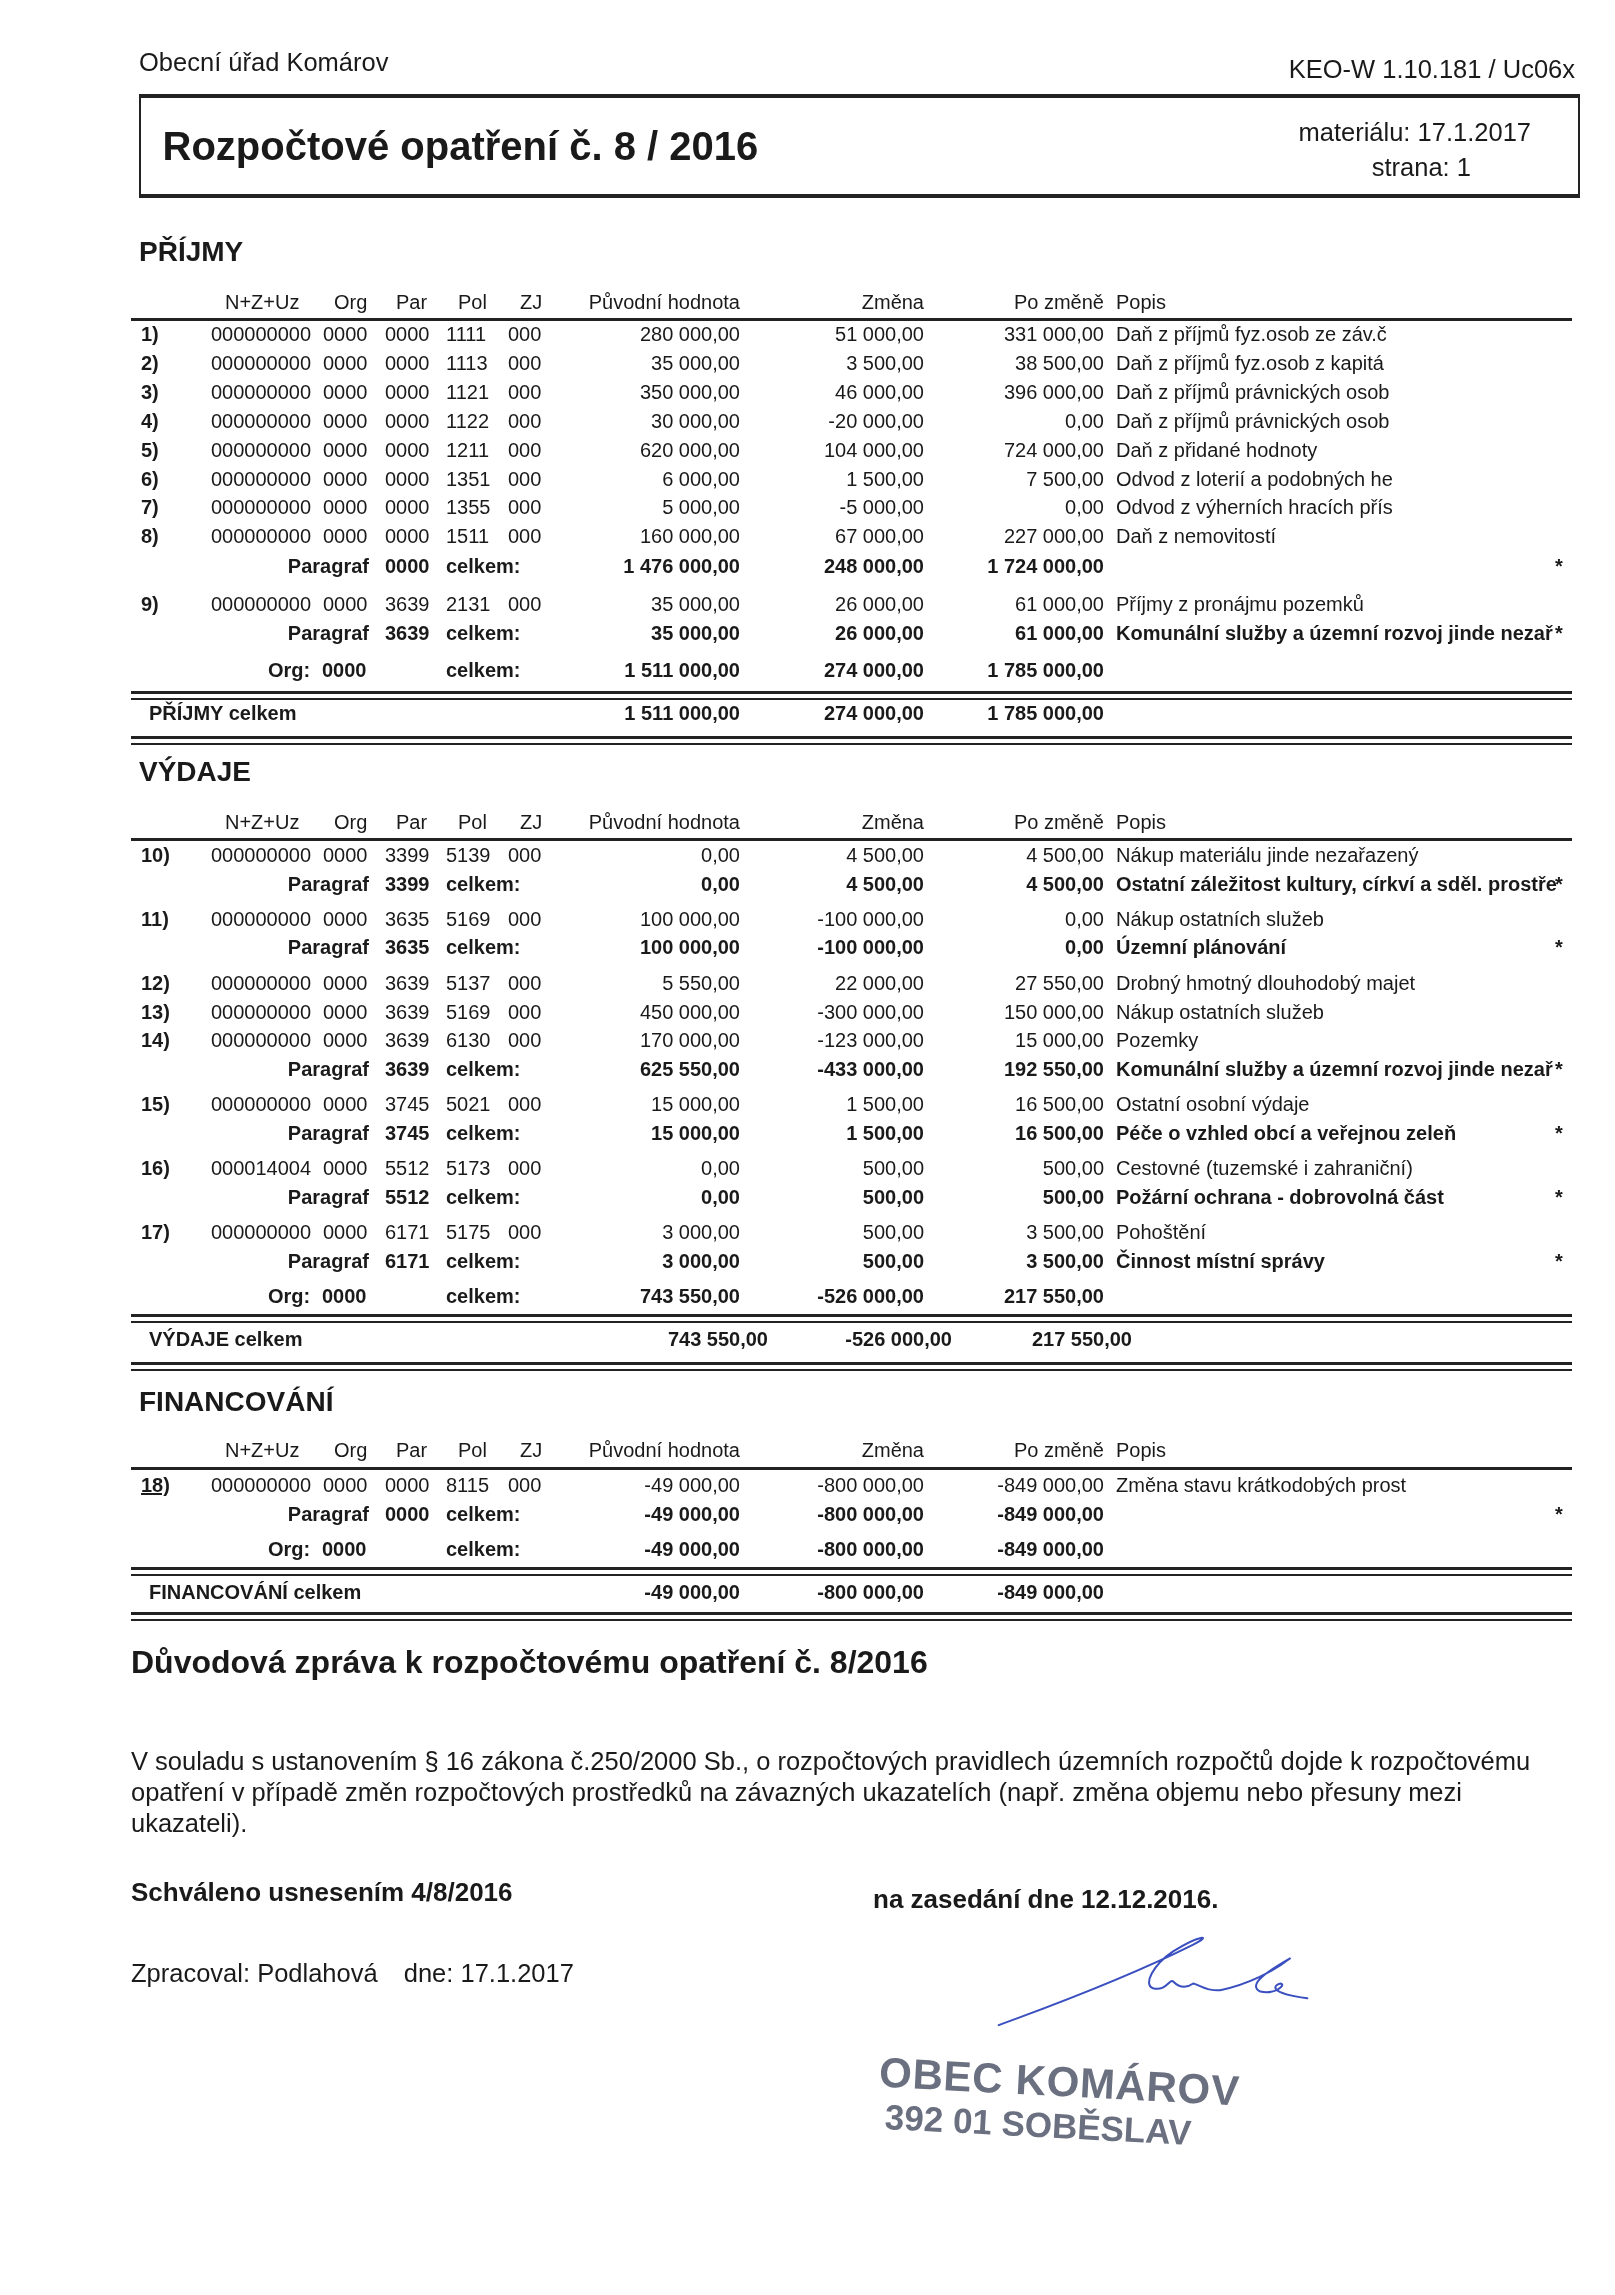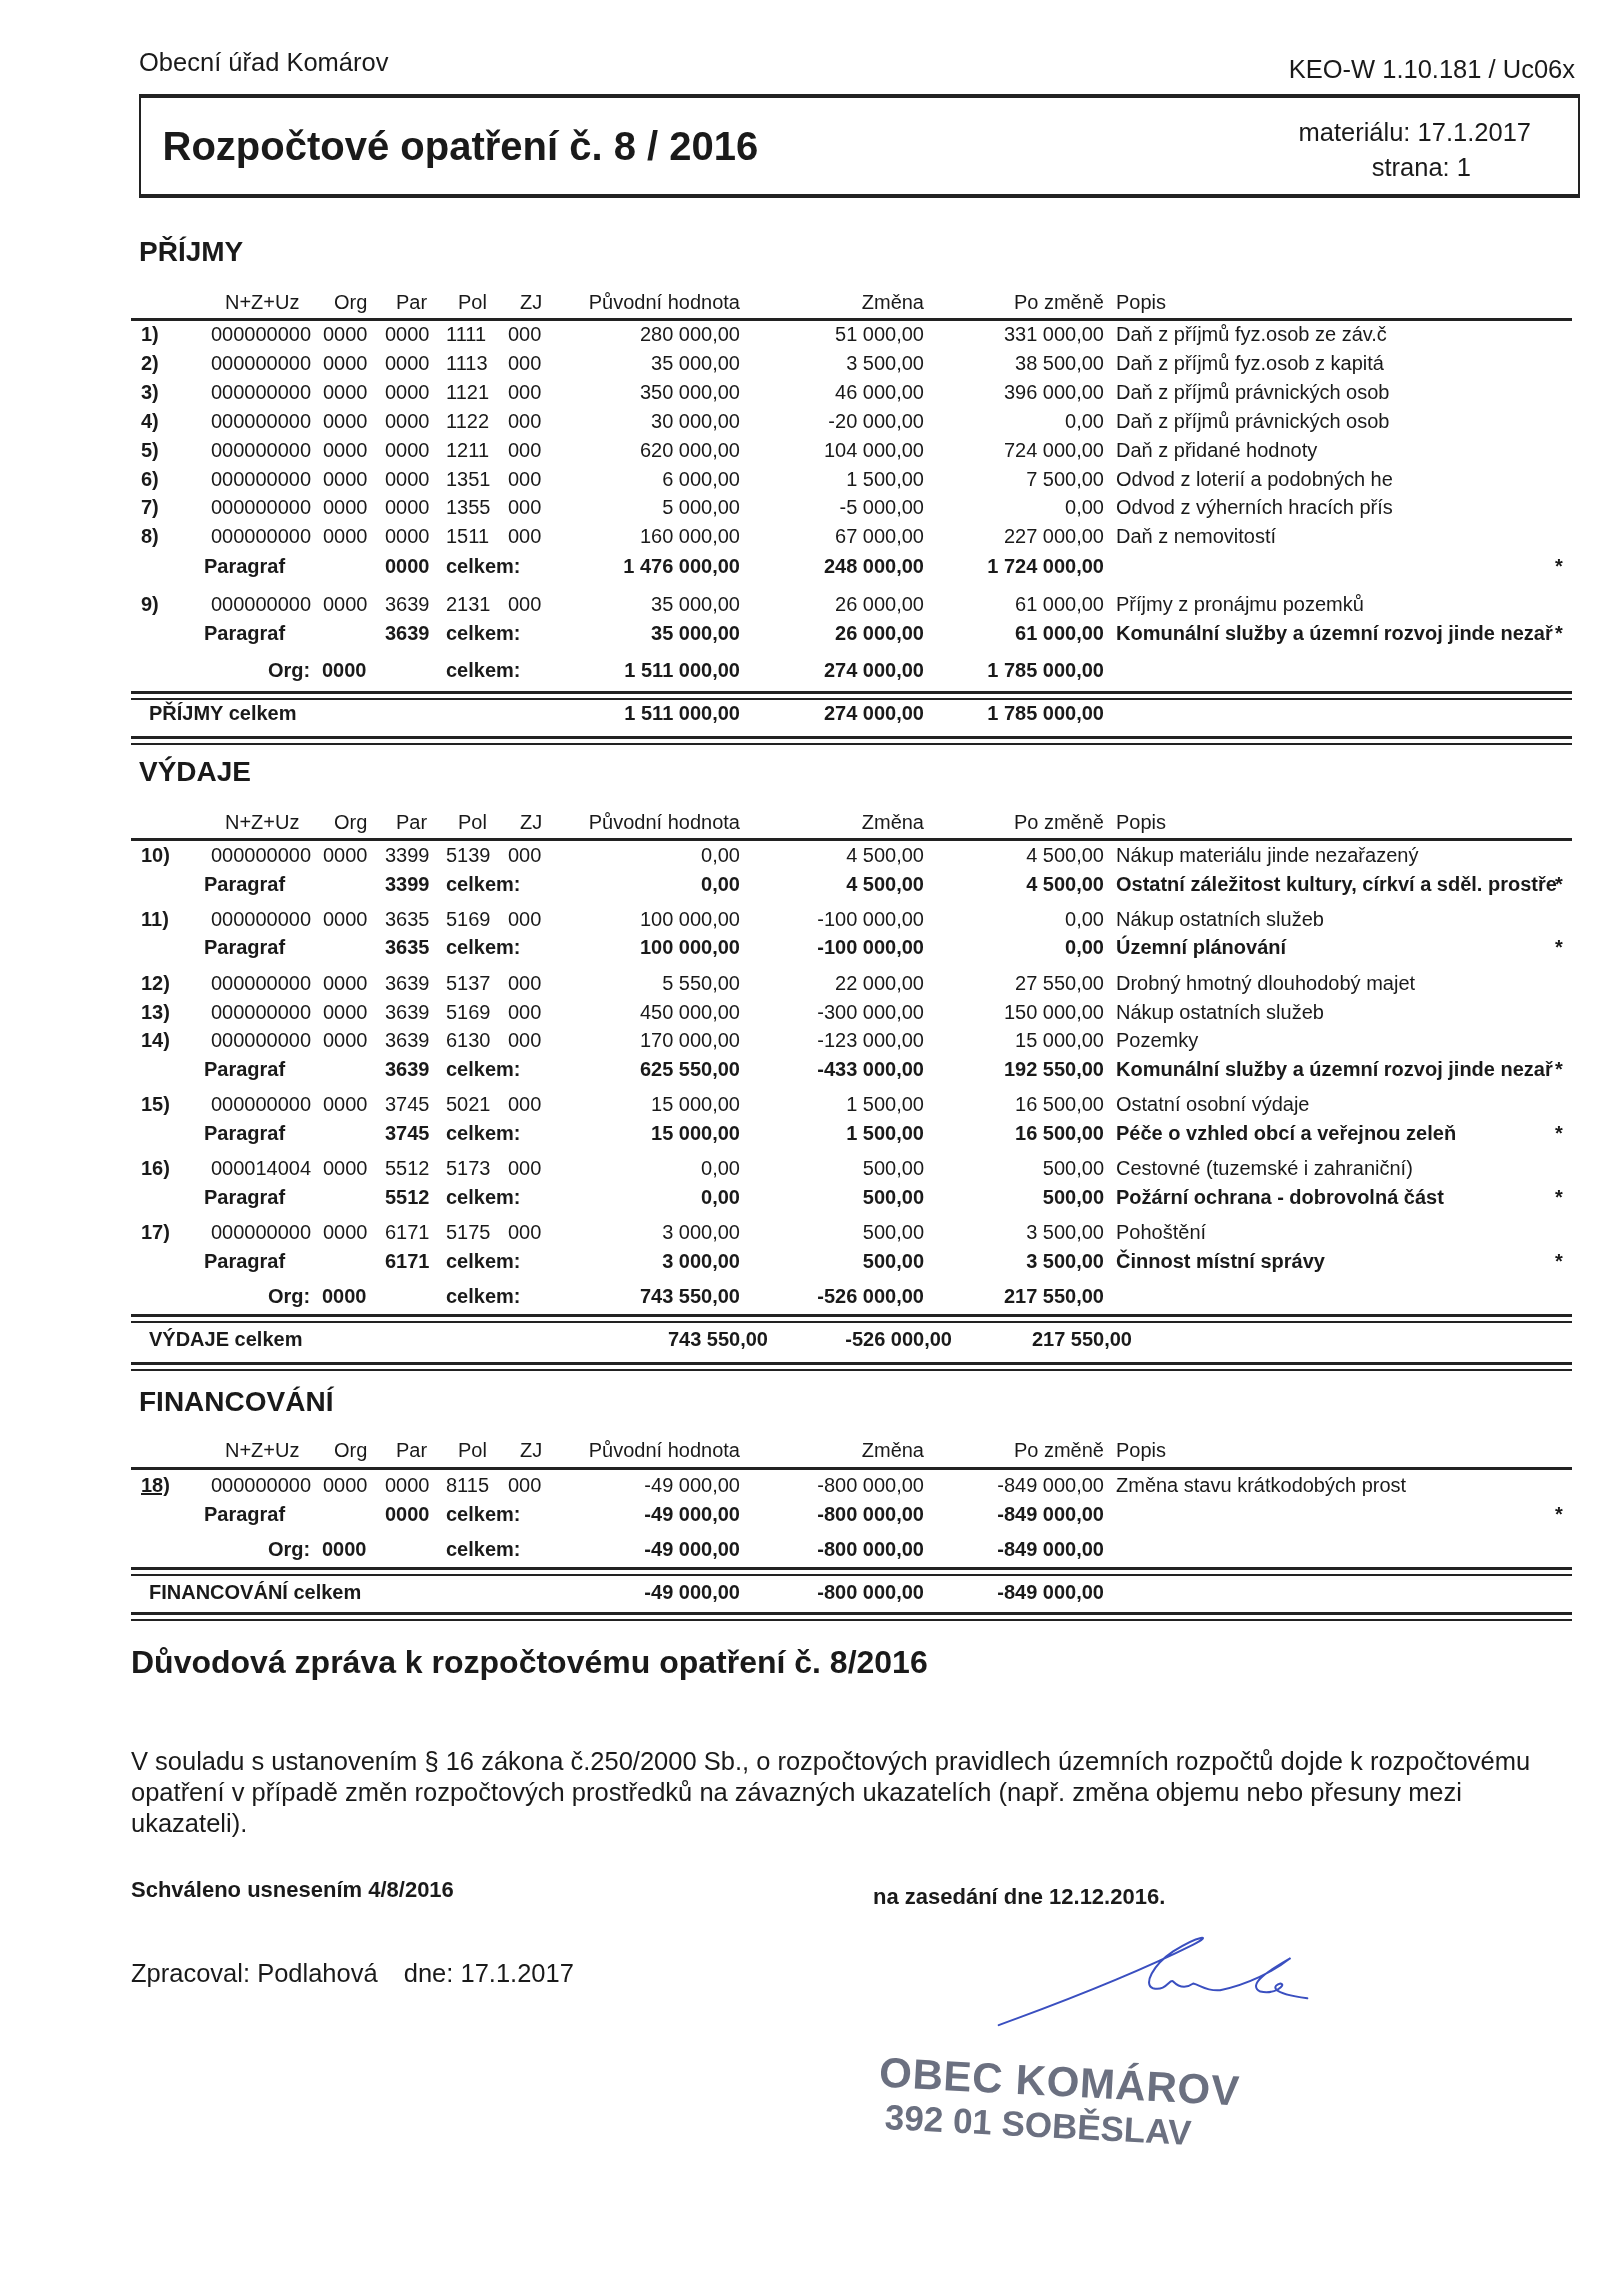--- a/index.html
+++ b/index.html
@@ -14,31 +14,31 @@
   .hr-double { position:absolute; left:131px; width:1441px; height:9.4px; border-top:3.4px solid #222; border-bottom:2.7px solid #222; box-sizing:border-box; }
   .row { position:absolute; left:0; width:1615px; height:28px; font-size:20px; line-height:28px; }
   .row span { position:absolute; white-space:nowrap; }
   .b { font-weight:bold; }
   .c-num { left:141px; }
   .c-nzu { left:211px; }
   .c-org { left:323px; }
   .c-par { left:385px; }
   .c-pol { left:446px; }
   .c-zj  { left:508px; }
-  .c-par-label { left:204px; width:147px; }
+  .c-par-label { left:222px; width:147px; text-align:right; }
   .c-par-code { left:385px; }
   .c-celkem { left:446px; }
   .c-puv { right:875px; text-align:right; }
   .c-zm  { right:691px; text-align:right; }
   .c-po  { right:511px; text-align:right; }
   .c-popis { left:1116px; }
   .c-star { left:1555px; }
   .th span { font-size:20px; }
   .para { position:absolute; left:131px; width:1408px; font-size:25.5px; line-height:31px; }
-  .sign { position:absolute; font-size:22px; font-weight:bold; }
+  .sign { position:absolute; font-size:26px; font-weight:bold; }
   .stamp { position:absolute; left:878px; top:2058px; color:#6b7080; font-weight:bold; transform:rotate(3deg); }
   .stamp .l1 { font-size:42px; letter-spacing:0.7px; }
   .stamp .l2 { font-size:35px; margin-left:8px; }
 </style>
 </head>
 <body>
 
 <div class="abs topline" style="left:139px; top:48px;">Obecní úřad Komárov</div>
 <div class="abs topline" style="right:40px; top:55px;">KEO-W 1.10.181 / Uc06x</div>
 

